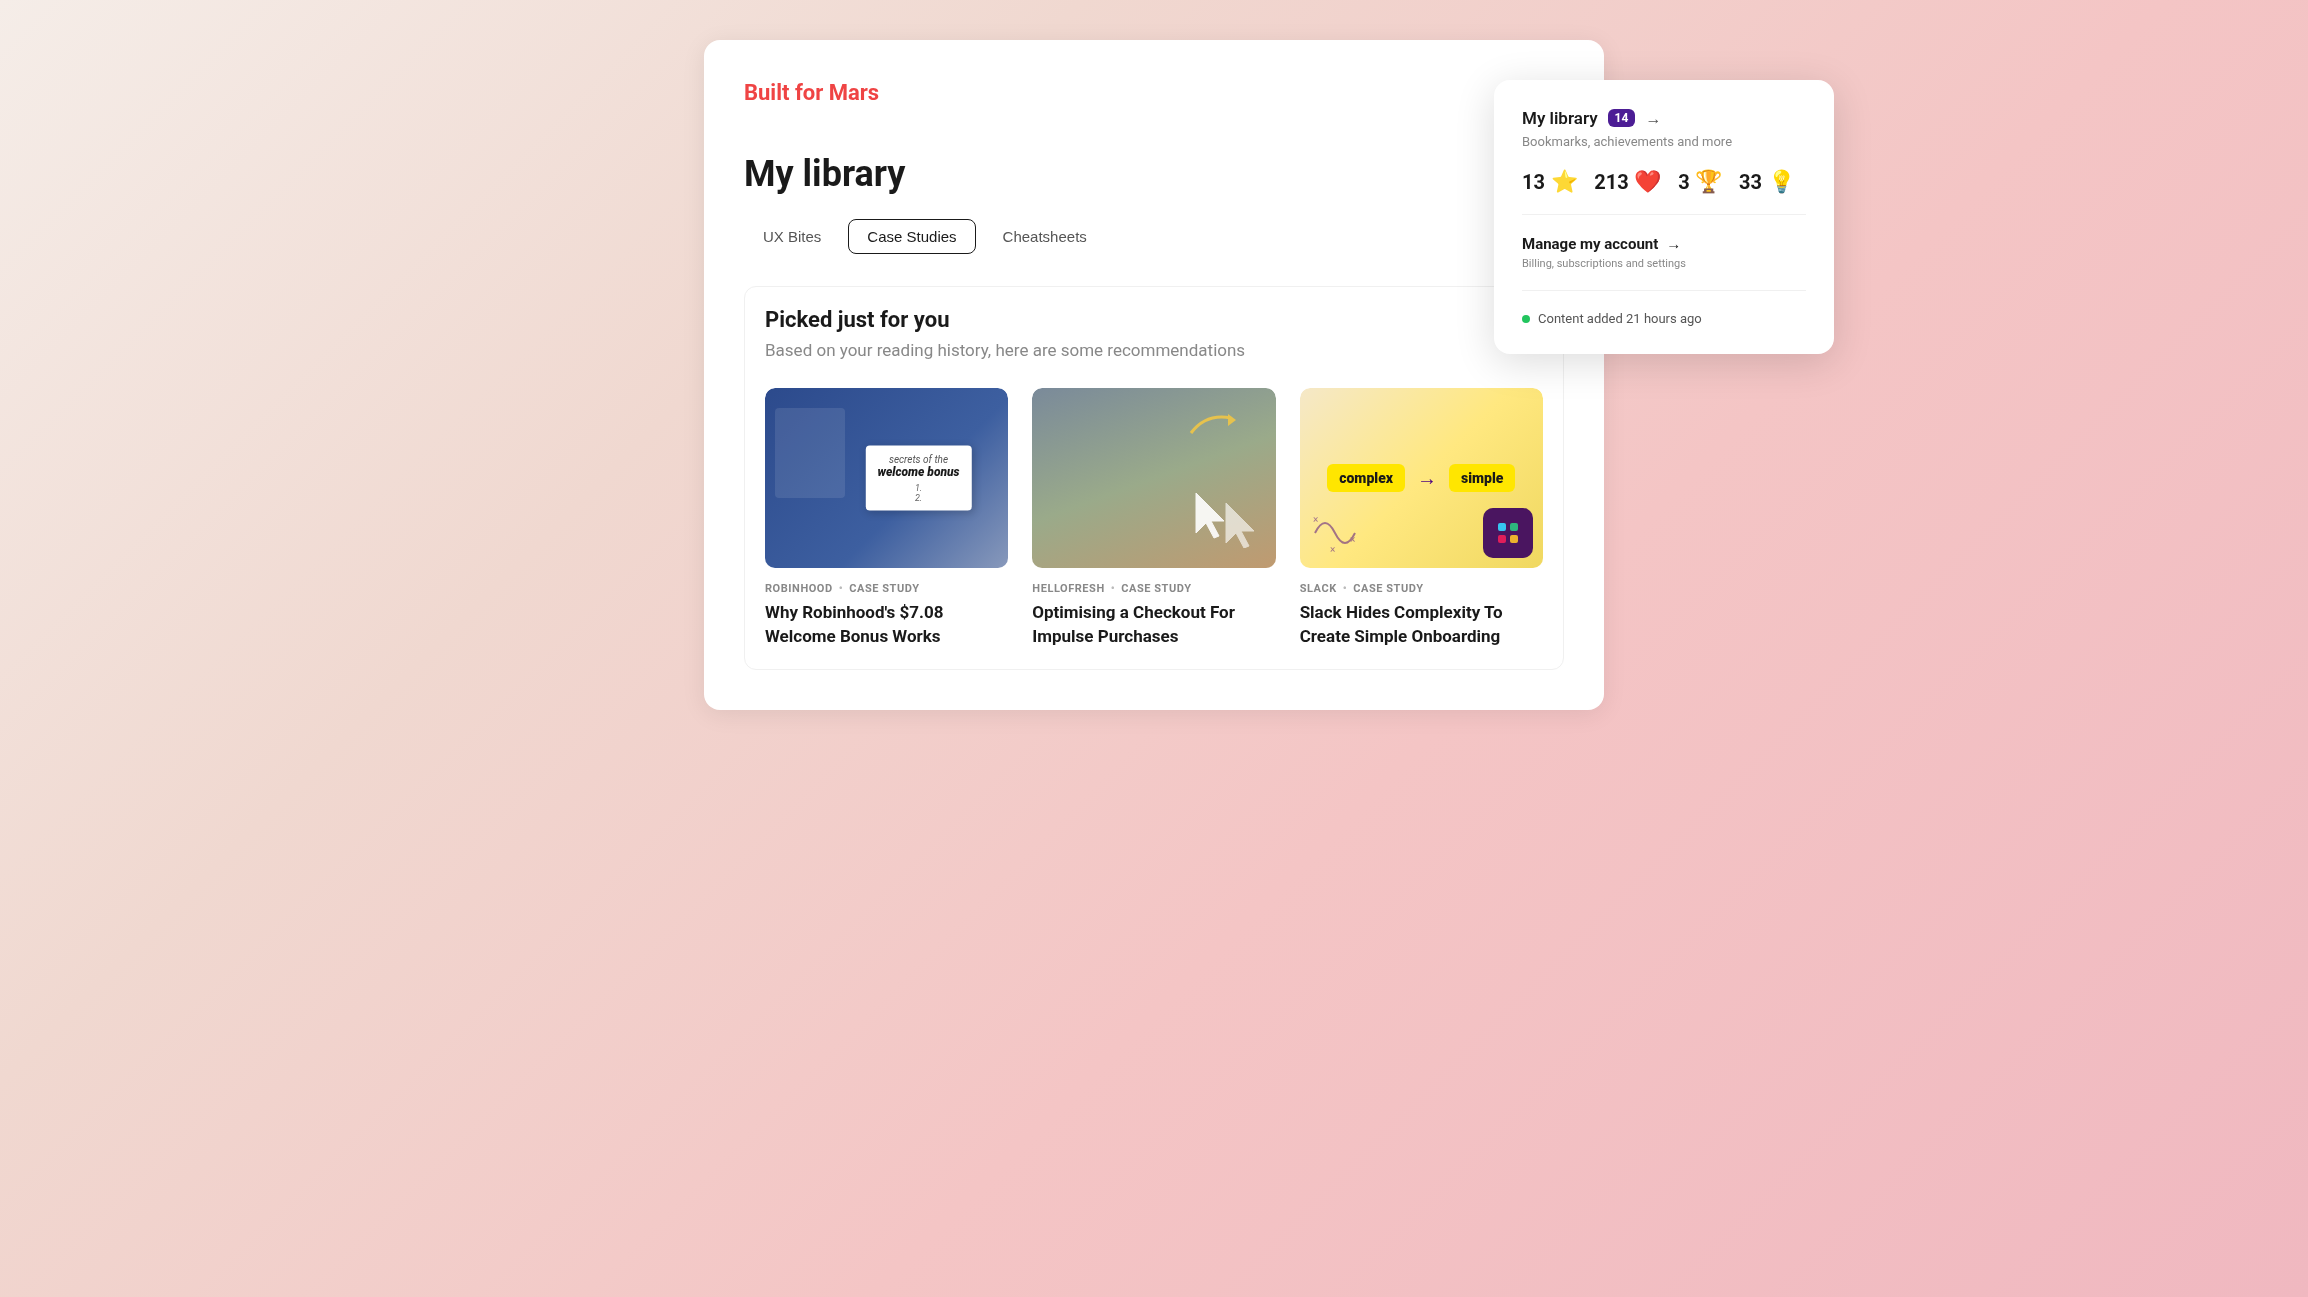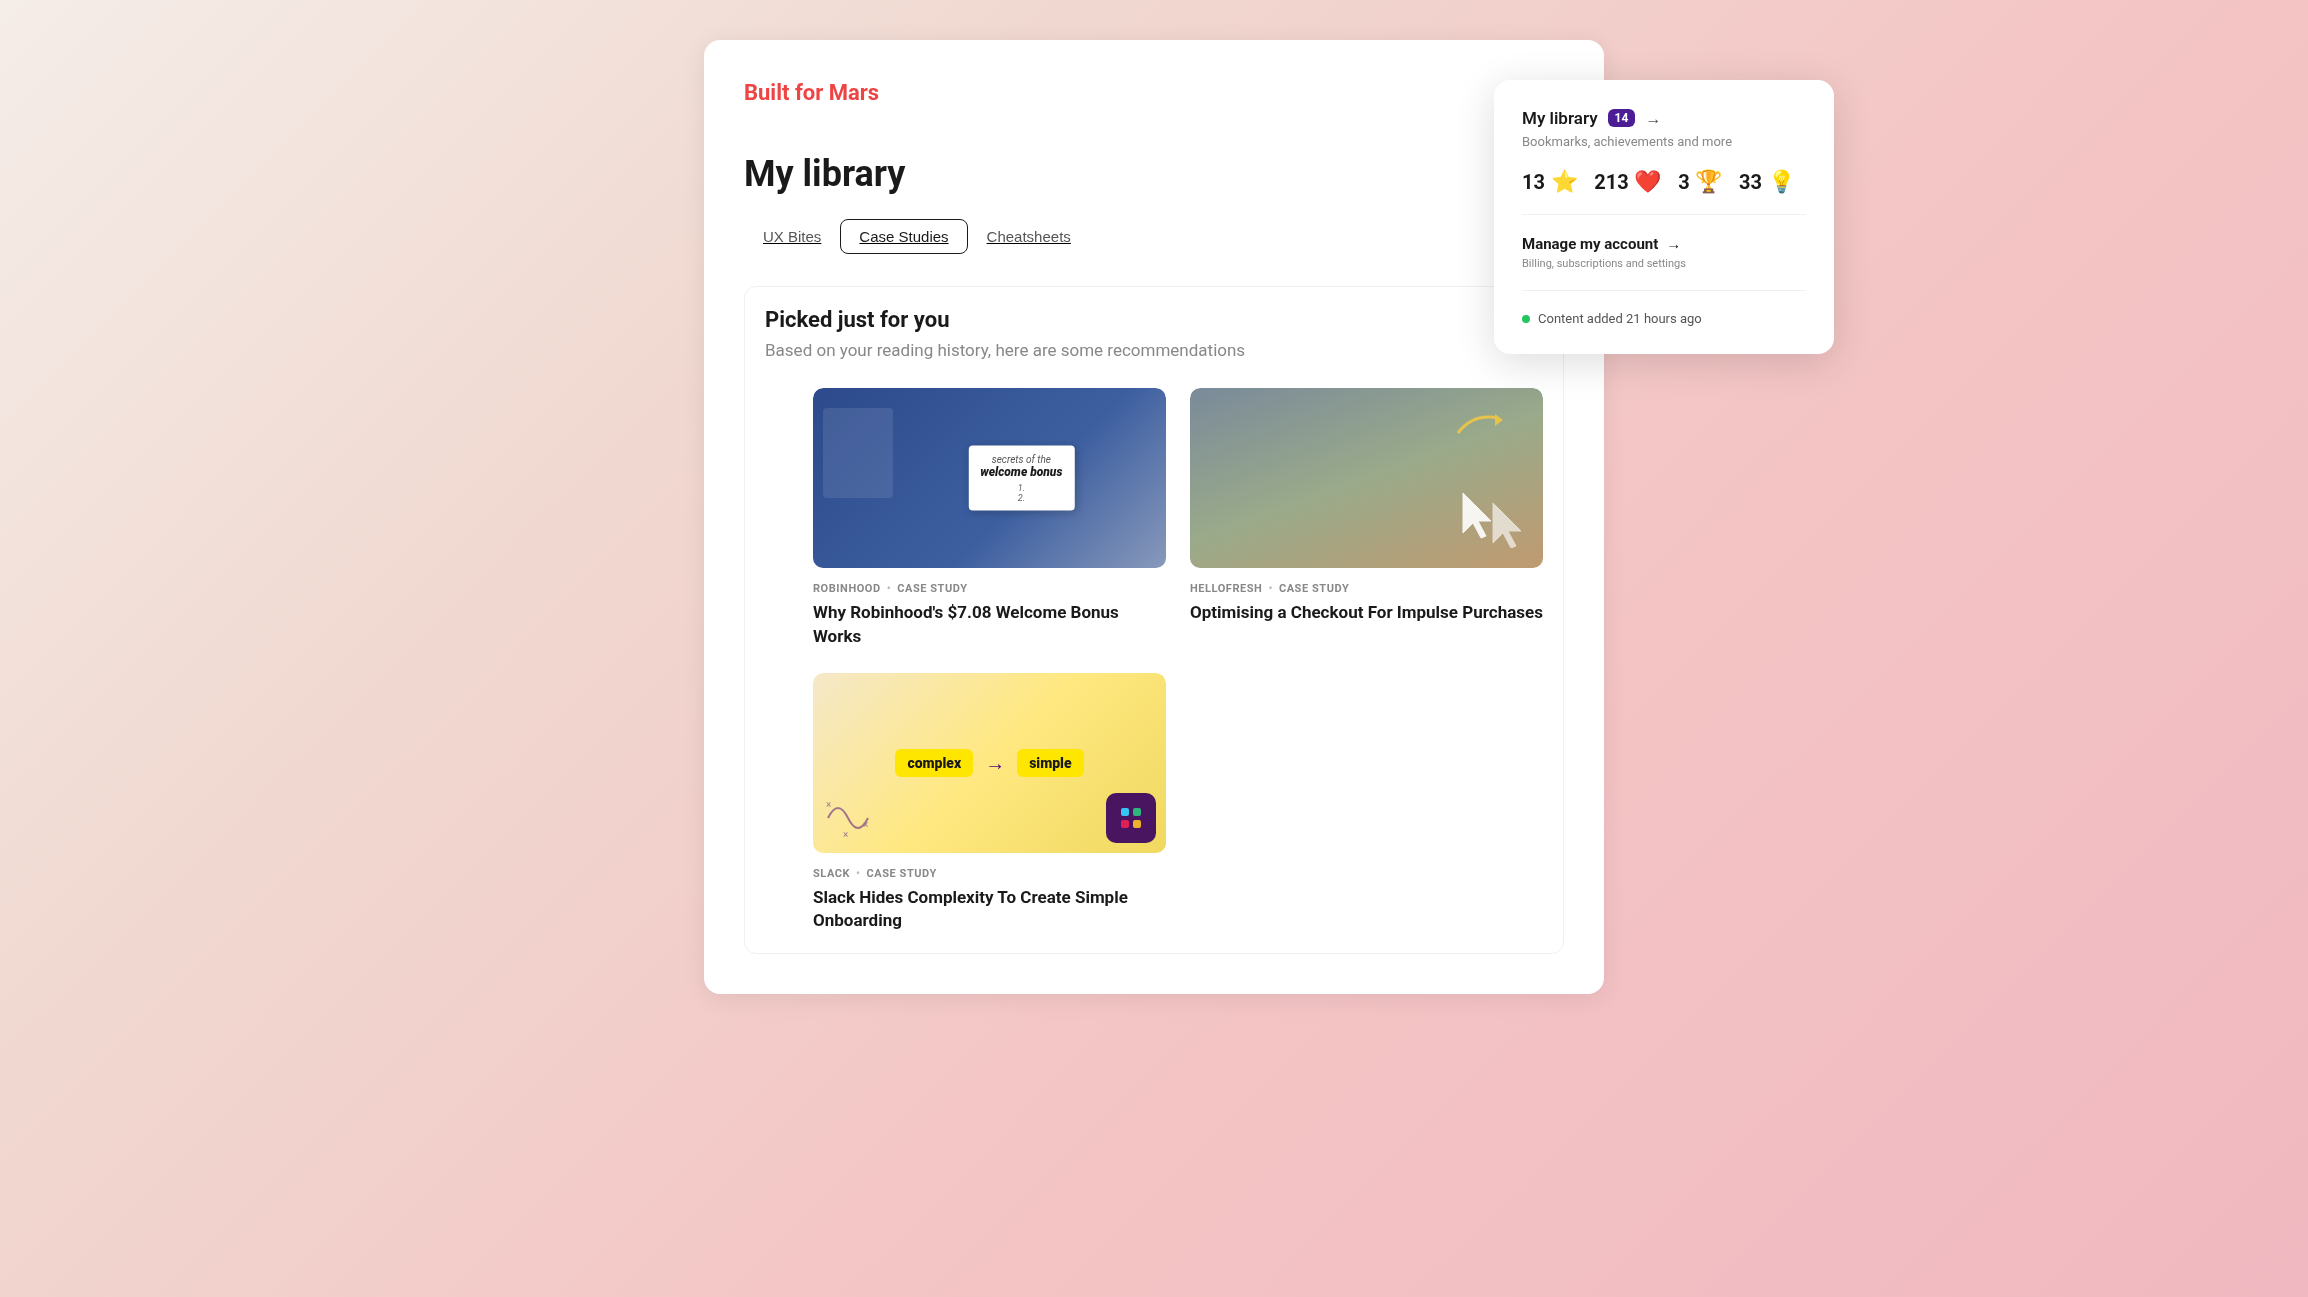--- a/index.html
+++ b/index.html
@@ -25,22 +25,22 @@
       margin-bottom: 48px;
     }
     .page-title {
       font-size: 36px;
       font-weight: 700;
       color: #1a1a1a;
       margin-bottom: 24px;
     }
     .tabs {
       display: flex;
+      gap: 8px;
       margin-bottom: 32px;
-      text-decoration: underline;
     }
     .tab {
       padding: 8px 18px;
       border-radius: 8px;
       font-size: 15px;
       cursor: pointer;
       border: 1.5px solid transparent;
       background: transparent;
       color: #555;
       font-weight: 500;
@@ -63,23 +63,22 @@
       color: #1a1a1a;
       margin-bottom: 8px;
     }
     .section-subtitle {
       font-size: 17px;
       color: #888;
       margin-bottom: 28px;
     }
     .cards-grid {
       display: grid;
-      grid-template-columns: repeat(2, 1fr);
+      grid-template-columns: repeat(3, 1fr);
       gap: 24px;
-      margin-left: 48px;
     }
     .article-card {
       cursor: pointer;
       border-radius: 10px;
       overflow: hidden;
       transition: transform 0.15s;
     }
     .card-brand {
       font-size: 11px;
       font-weight: 700;

